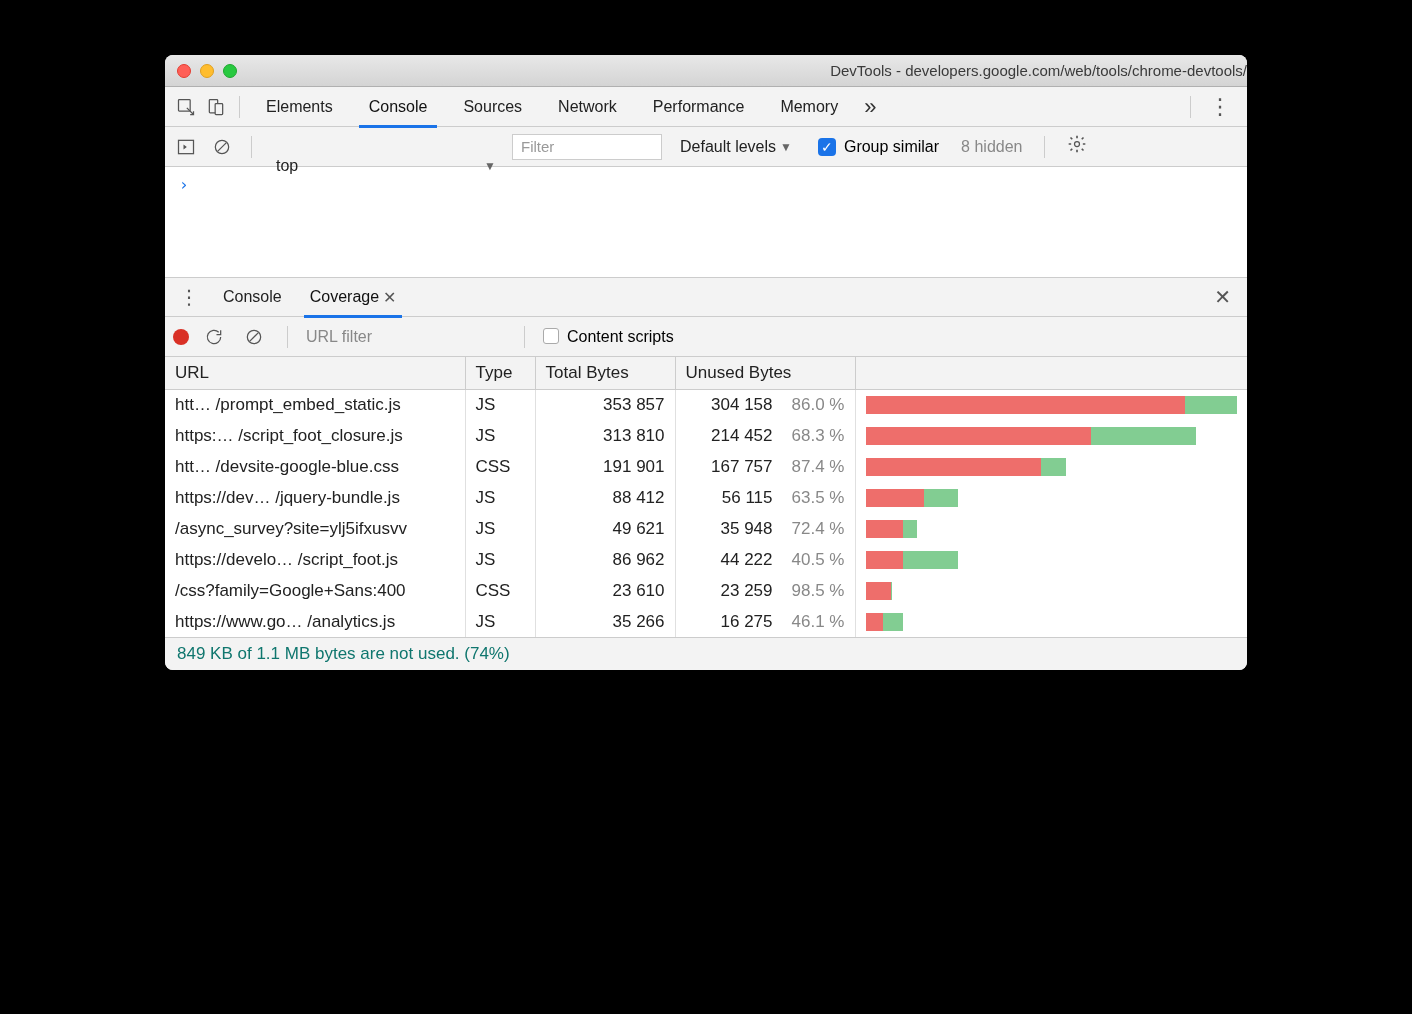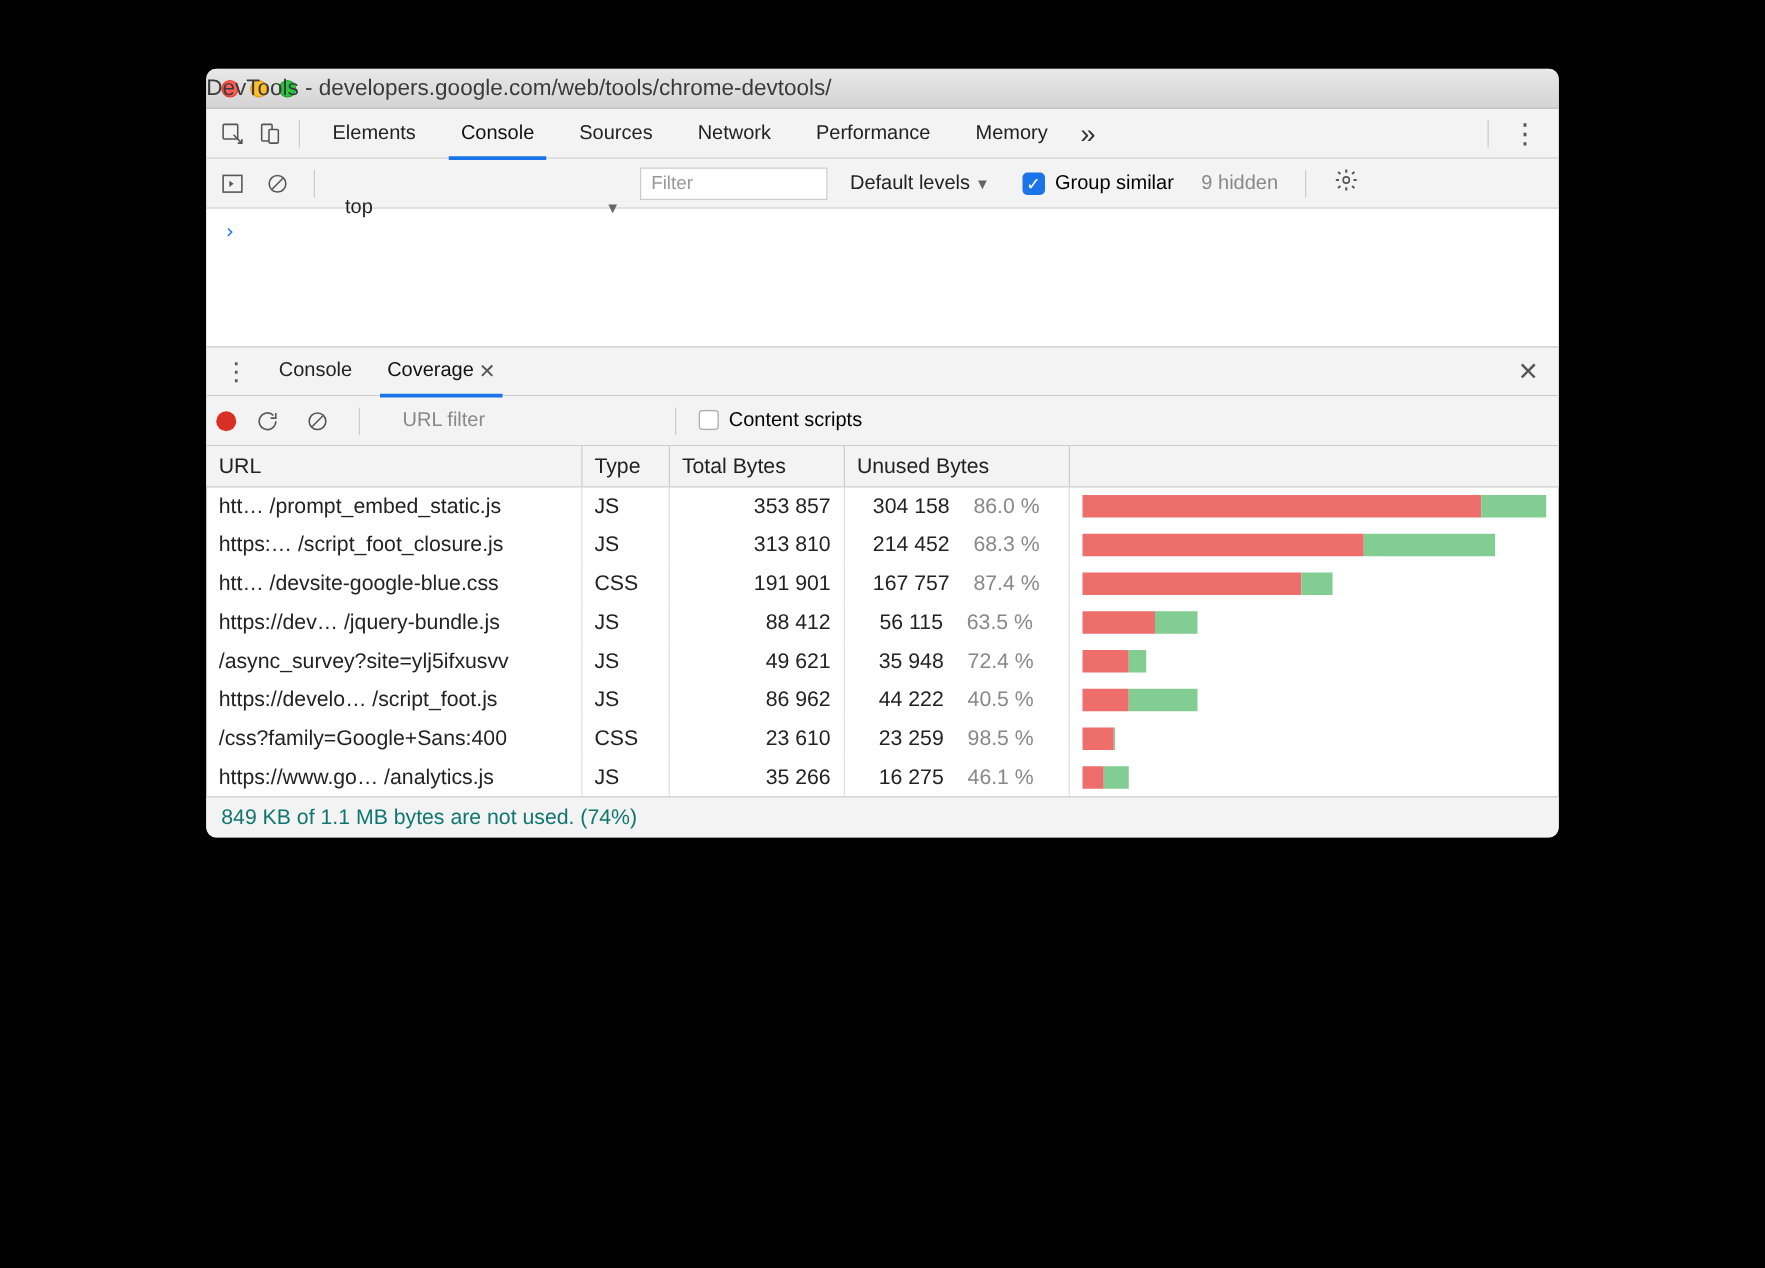--- a/index.html
+++ b/index.html
@@ -32,22 +32,22 @@
     position: relative;
   }
   .traffic { display: flex; gap: 9px; }
   .tl { width: 14px; height: 14px; border-radius: 50%; }
   .tl.red { background: #ff5f57; border: 1px solid #e33e32; }
   .tl.yellow { background: #ffbd2e; border: 1px solid #e0a020; }
   .tl.green { background: #28c940; border: 1px solid #1fa82f; }
   .title {
     position: absolute;
     left: 0; right: 0;
-    text-align: left;
-    font-size: 18px;
+    text-align: right;
+    font-size: 15px;
     color: #3a3a3a;
     pointer-events: none;
   }
   
   .tabs-row {
     height: 40px;
     display: flex;
     align-items: center;
     border-bottom: 1px solid #ccc;
     background: #f3f3f3;
@@ -191,21 +191,20 @@
     background: #d93025;
     cursor: pointer;
   }
   .url-filter {
     border: none;
     background: transparent;
     height: 26px;
     width: 200px;
     font-size: 16px;
     color: #222;
-    margin-left: 16px;
   }
   .url-filter::placeholder { color: #888; }
   .checkbox-empty {
     width: 16px; height: 16px;
     border: 1px solid #aaa;
     border-radius: 3px;
     background: #fff;
     margin-right: 8px;
     cursor: pointer;
   }
@@ -227,21 +226,21 @@
     border-right: 1px solid #e0e0e0;
     color: #222;
     white-space: nowrap;
     height: 31px;
   }
   .cov-table td:last-child { border-right: none; }
   .col-url { width: 300px; overflow: hidden; text-overflow: ellipsis; }
   .col-type { width: 70px; }
   .col-total { width: 140px; text-align: right; font-variant-numeric: tabular-nums; }
   .col-unused { width: 180px; }
-  .unused-wrap { display: flex; justify-content: center; gap: 10px; font-variant-numeric: tabular-nums; }
+  .unused-wrap { display: flex; justify-content: flex-end; gap: 10px; font-variant-numeric: tabular-nums; }
   .pct { color: #888; width: 62px; text-align: right; }
   .col-bar { padding: 4px 10px; }
   .bar-track {
     height: 18px;
     display: flex;
   }
   .bar-red { background: #ee6e6b; height: 100%; }
   .bar-green { background: #82cd92; height: 100%; }
   
   .summary {
@@ -316,21 +315,21 @@
     </div>
     <input class="filter-input" placeholder="Filter" style="">
     <div class="levels">
       <span>Default levels</span>
       <span class="tri">▼</span>
     </div>
     <div style="display:flex;align-items:center;padding:0 8px;">
       <div class="checkbox">✓</div>
       <span>Group similar</span>
     </div>
-    <span class="muted" style="padding:0 8px;">9 hidden</span>
+    <span class="muted" style="padding:0 8px;">8 hidden</span>
     <div class="divider-v"></div>
     <div class="gear">
       <svg class="ico" viewBox="0 0 24 24" stroke="#555" fill="#555">
           <circle cx="12" cy="12" r="3" fill="none"></circle>
           <path d="M12 2v3M12 19v3M4.2 4.2l2.1 2.1M17.7 17.7l2.1 2.1M2 12h3M19 12h3M4.2 19.8l2.1-2.1M17.7 6.3l2.1-2.1" stroke-width="2"></path>
         </svg>
     </div>
   </div>
 
   <div class="console-area">

